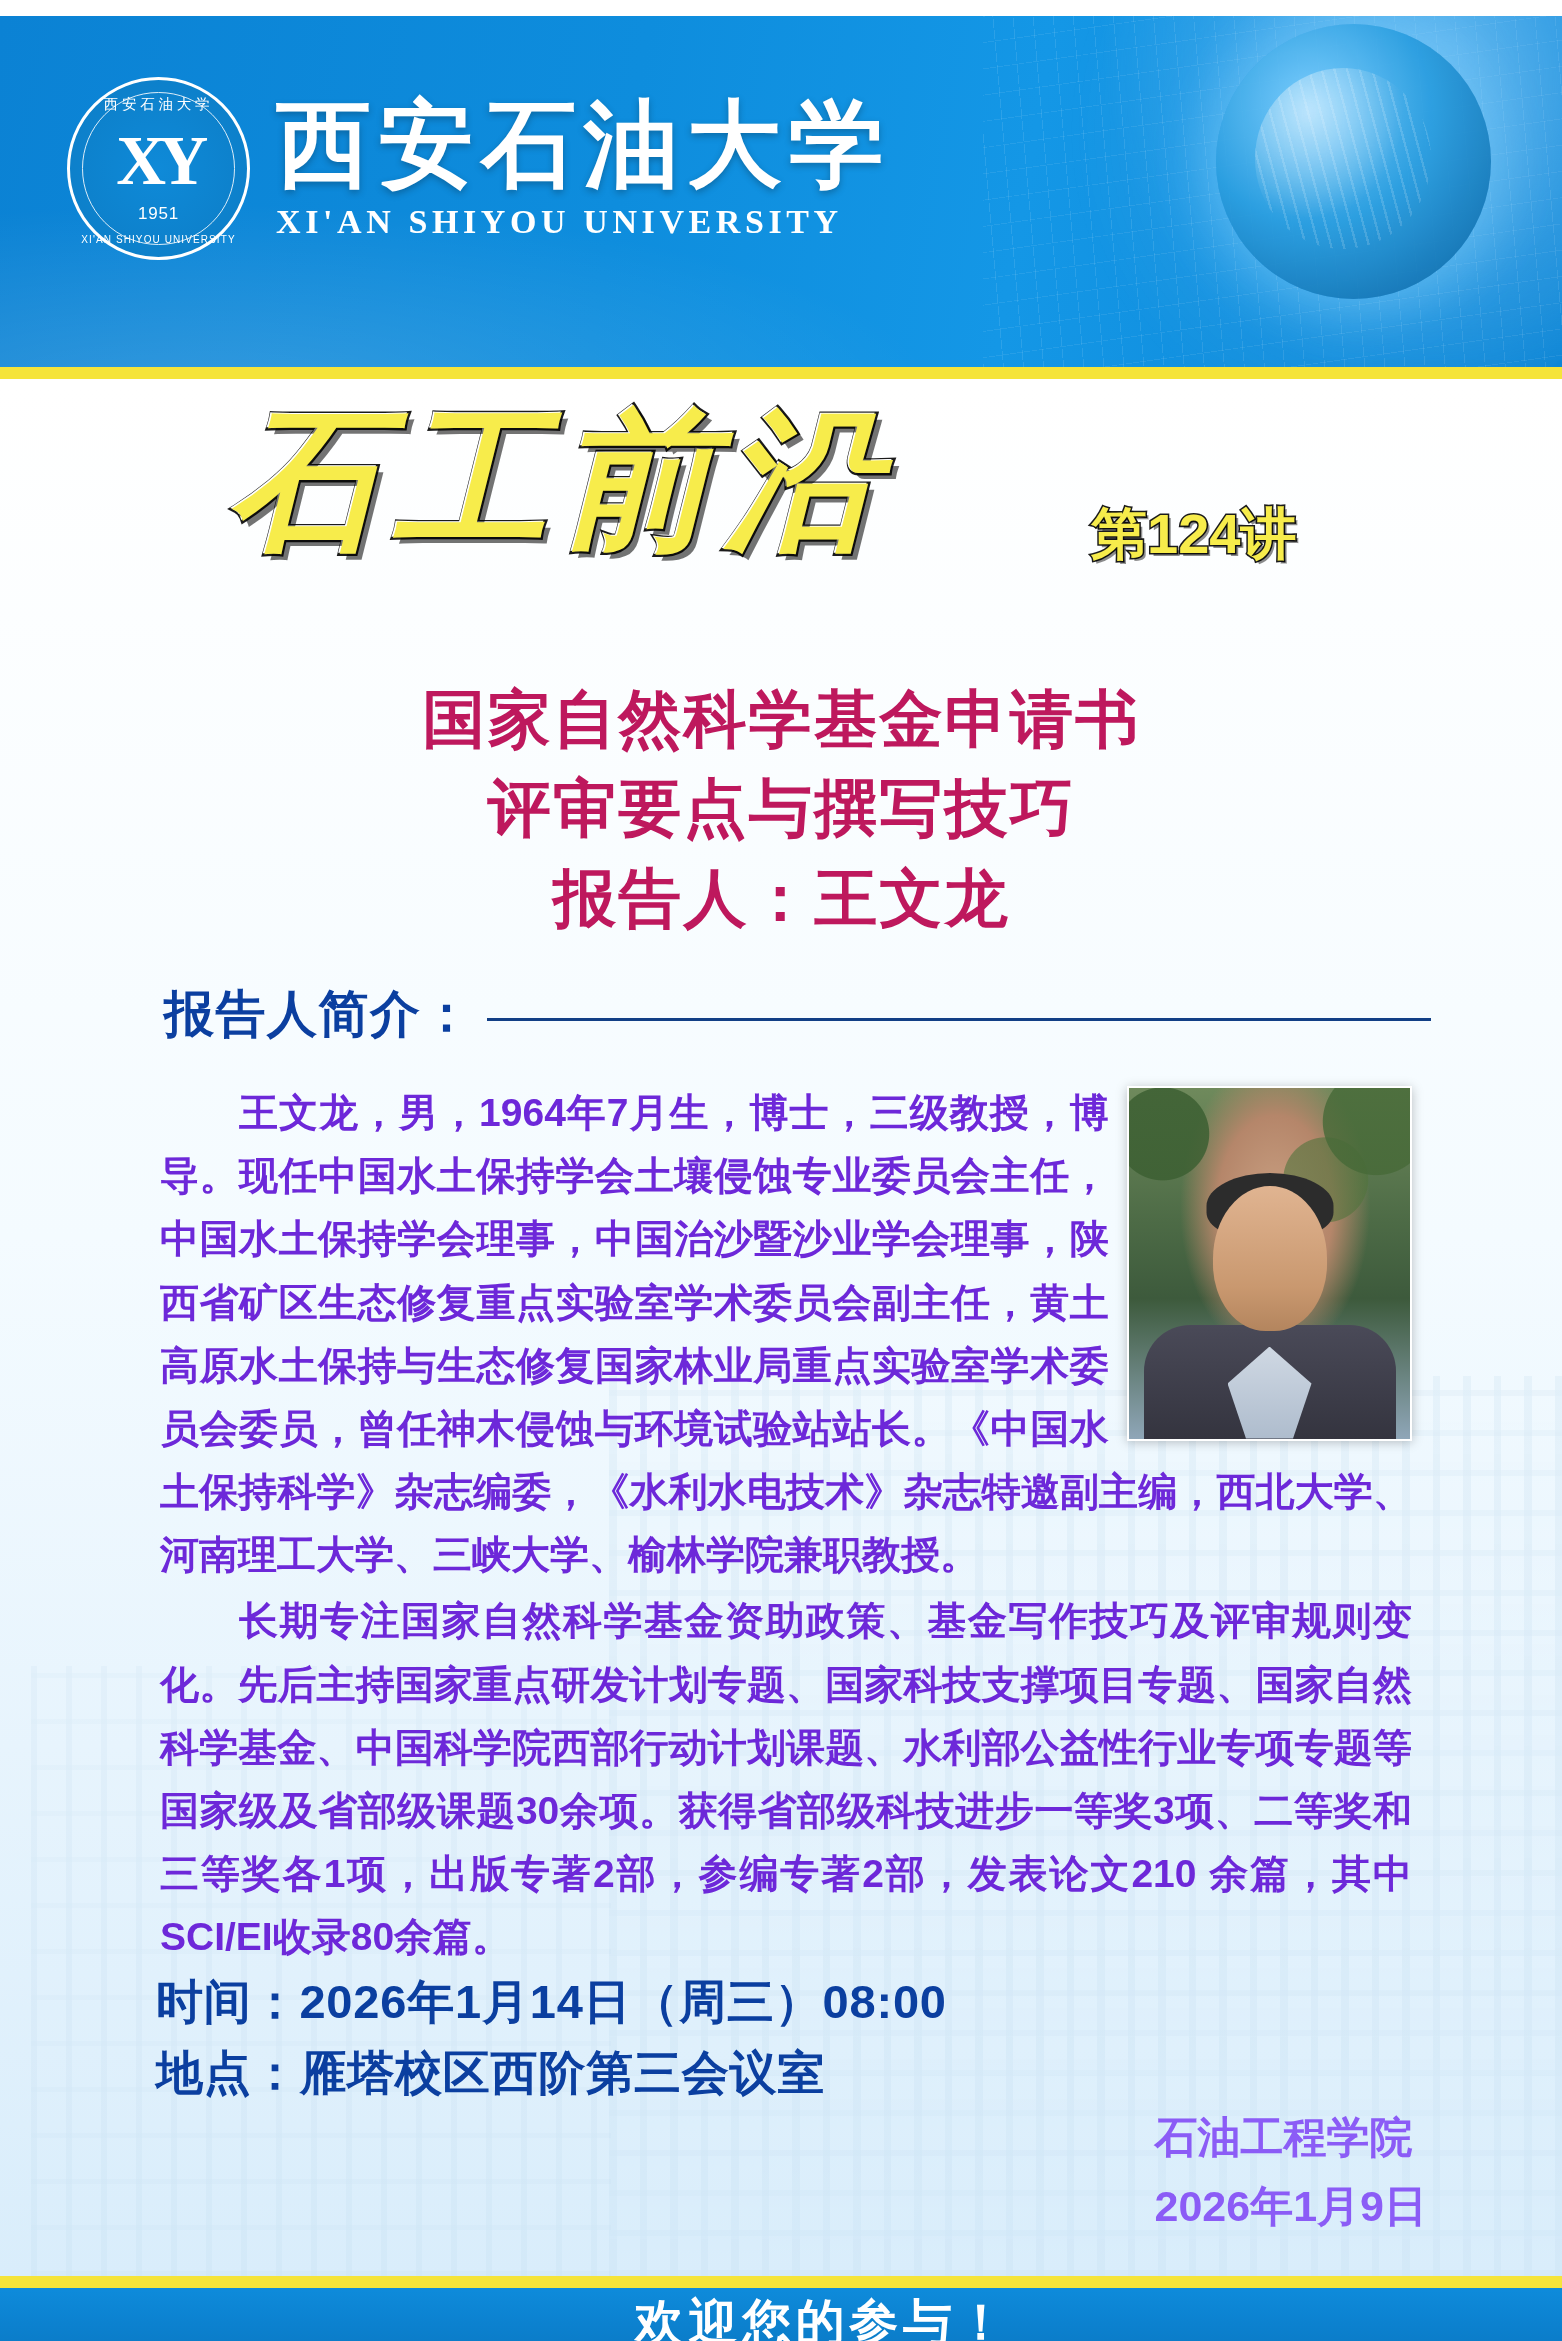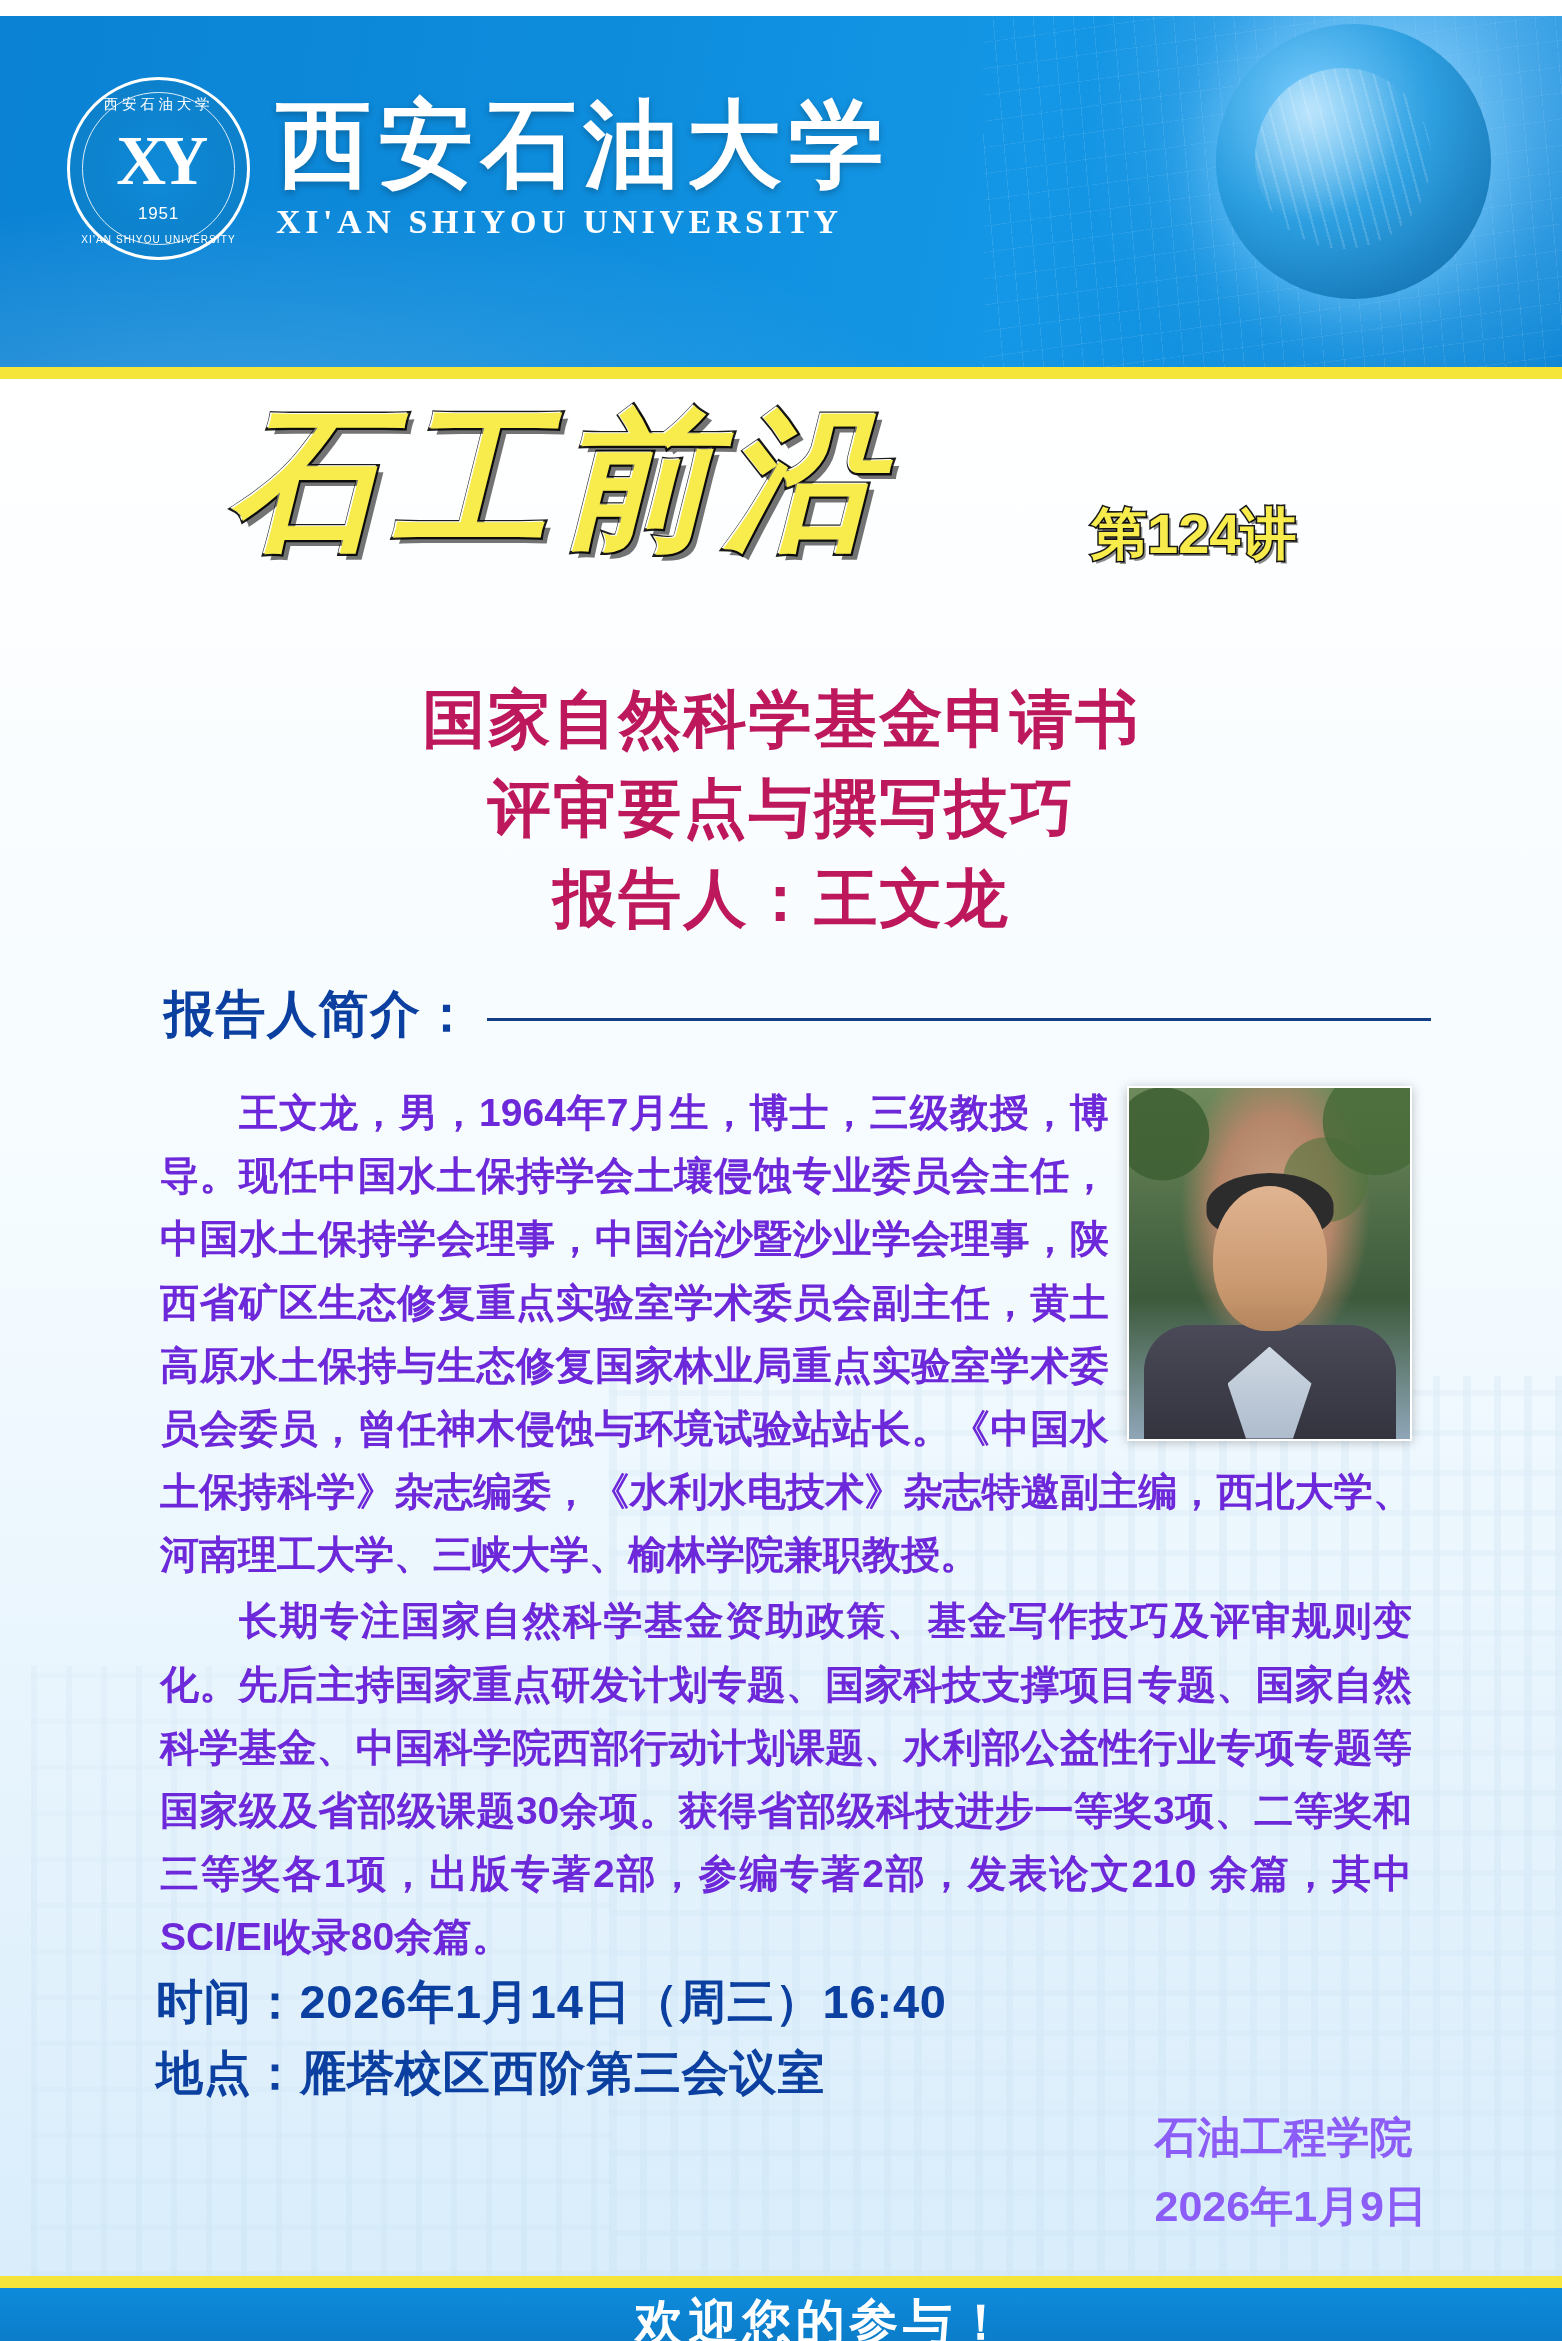--- a/index.html
+++ b/index.html
@@ -500,21 +500,21 @@
       <div class="body"></div>
       <div class="shirt"></div>
       <div class="hair"></div>
       <div class="face"></div>
     </div>
     <p>王文龙，男，1964年7月生，博士，三级教授，博导。现任中国水土保持学会土壤侵蚀专业委员会主任，中国水土保持学会理事，中国治沙暨沙业学会理事，陕西省矿区生态修复重点实验室学术委员会副主任，黄土高原水土保持与生态修复国家林业局重点实验室学术委员会委员，曾任神木侵蚀与环境试验站站长。《中国水土保持科学》杂志编委，《水利水电技术》杂志特邀副主编，西北大学、河南理工大学、三峡大学、榆林学院兼职教授。</p>
     <p>长期专注国家自然科学基金资助政策、基金写作技巧及评审规则变化。先后主持国家重点研发计划专题、国家科技支撑项目专题、国家自然科学基金、中国科学院西部行动计划课题、水利部公益性行业专项专题等国家级及省部级课题30余项。获得省部级科技进步一等奖3项、二等奖和三等奖各1项，出版专著2部，参编专著2部，发表论文210 余篇，其中SCI/EI收录80余篇。</p>
   </div>
 
   <div class="info-block">
-    <div>时间：2026年1月14日（周三）16:40</div>
+    <div>时间：2026年1月14日（周三）08:00</div>
     <div>地点：雁塔校区西阶第三会议室</div>
   </div>
 
   <div class="signature">
     <div>石油工程学院</div>
     <div>2026年1月9日</div>
   </div>
 
   <div class="footer-rule-yellow"></div>
   <div class="footer">

